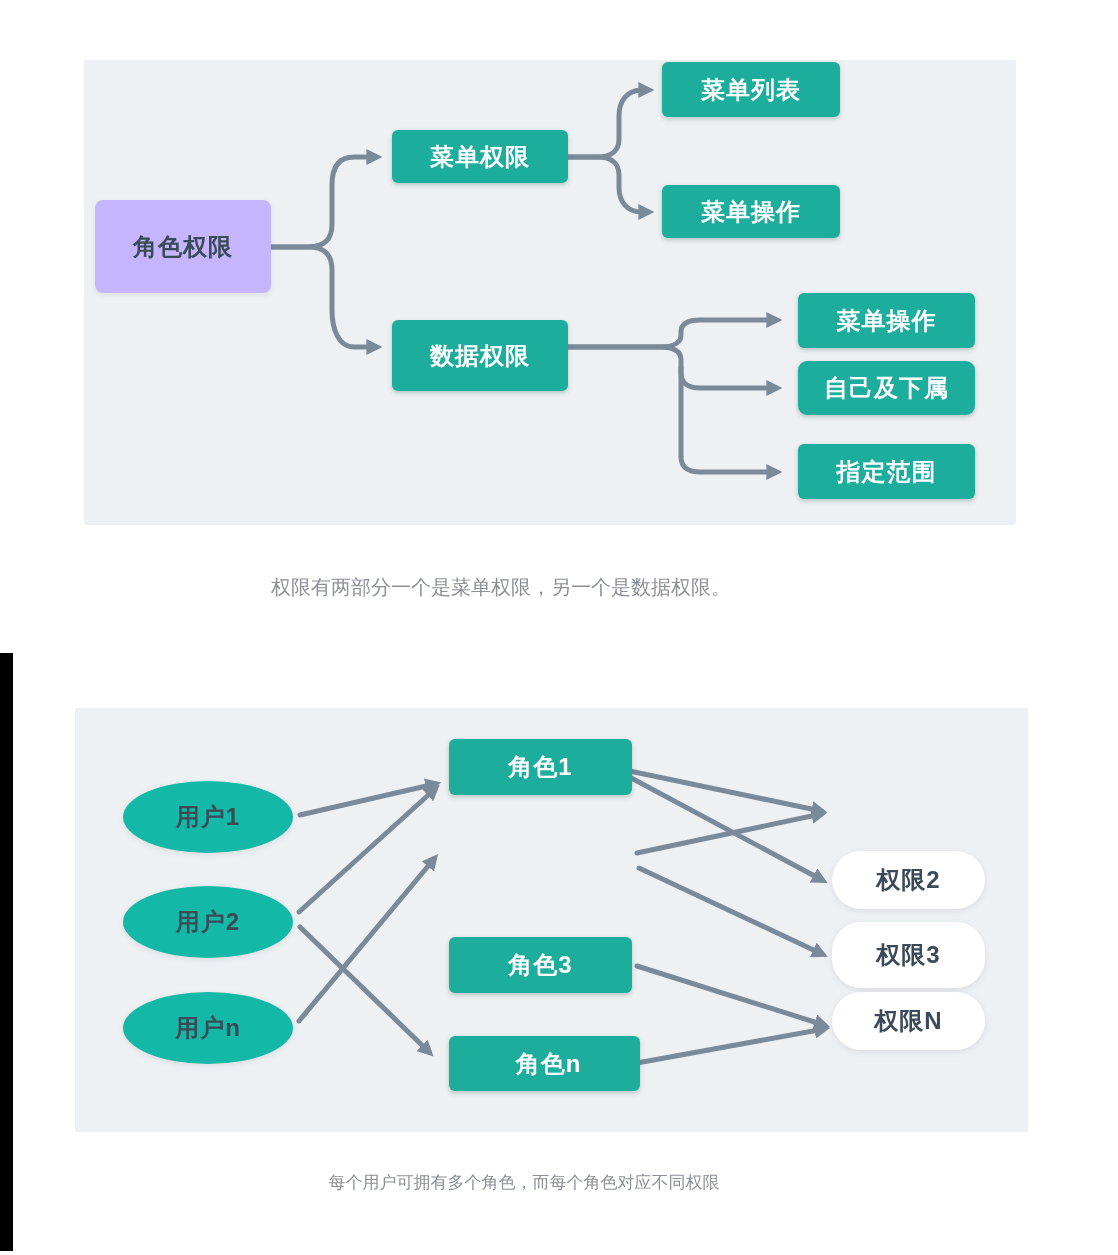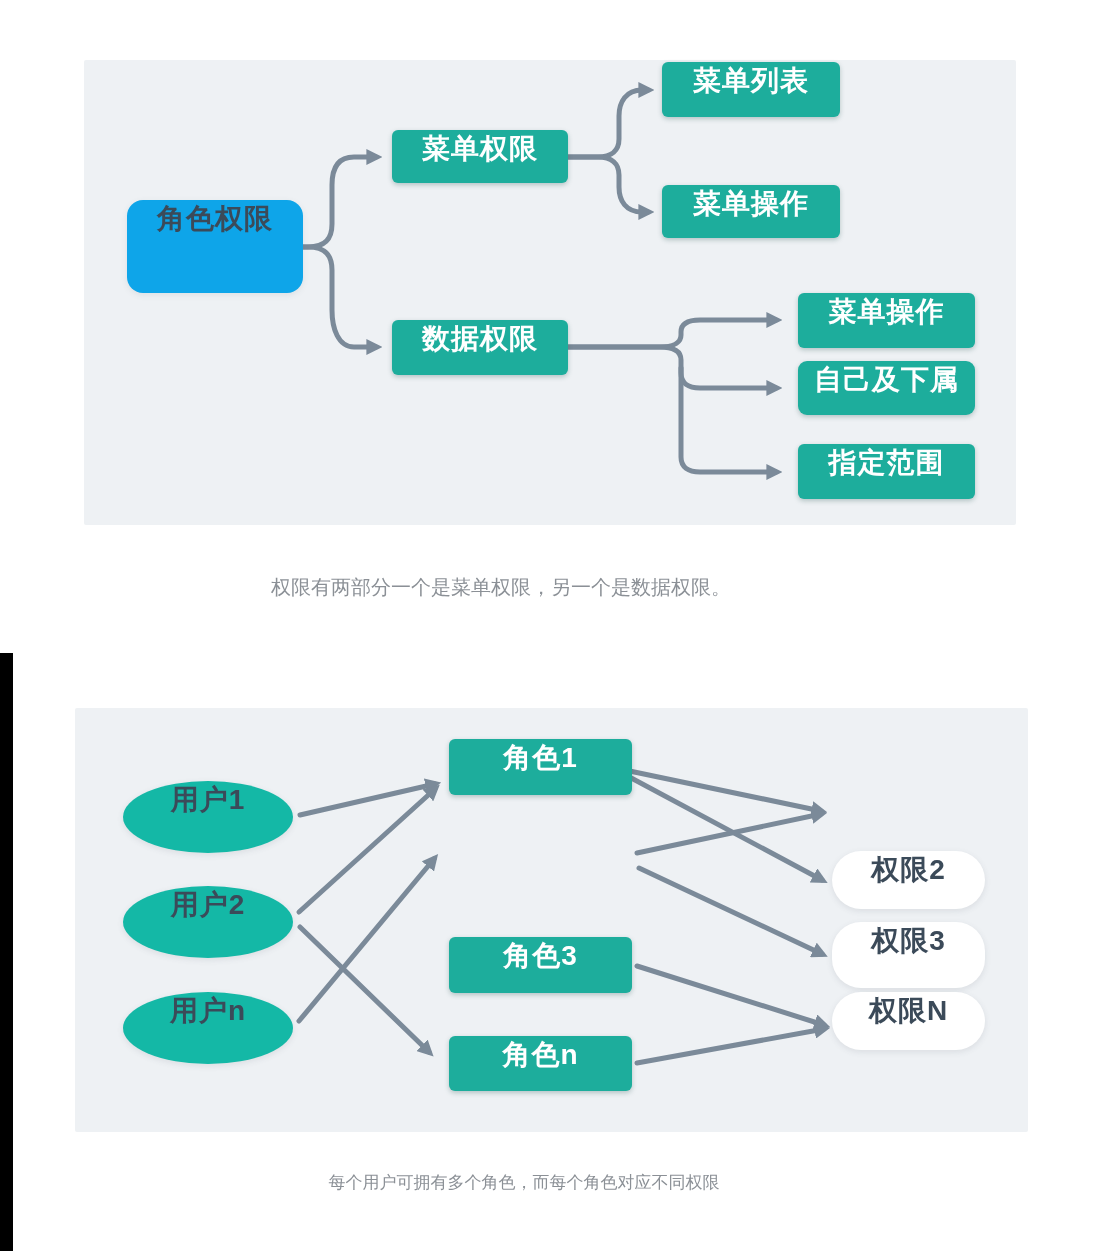--- a/index.html
+++ b/index.html
@@ -17,35 +17,34 @@
   .panel{
     position:absolute;
     background:#eef1f4;
     border-radius:2px;
   }
   .panel1{left:84px;top:60px;width:932px;height:465px;}
   .panel2{left:75px;top:708px;width:953px;height:424px;}
   .connectors{position:absolute;left:0;top:0;}
   .node{
     position:absolute;
-    display:flex;align-items:flex-start;justify-content:center;
-    font-size:28px;font-weight:600;
+    display:flex;align-items:center;justify-content:center;
+    font-size:24px;font-weight:600;
     letter-spacing:1px;
     white-space:nowrap;
   }
   .teal-box{
     background:#1dad9c;color:#ffffff;
     border-radius:6px;
     box-shadow:0 2px 5px rgba(30,80,75,0.28);
   }
   .white-box{
-    background:#0ea5e9;color:#3b4a59;
-    border-radius:16px;
+    background:#c4b5fd;color:#3b4a59;
+    border-radius:8px;
     box-shadow:0 2px 6px rgba(70,85,100,0.10);
-    margin-left:32px;
   }
   .ellipse{
     background:#14b8a6;color:#3b4a59;
     border-radius:50%;
     box-shadow:0 2px 6px rgba(70,85,100,0.12);
   }
   .pill{
     background:#ffffff;color:#3b4a59;
     border-radius:29px;
     box-shadow:0 2px 6px rgba(70,85,100,0.12);
@@ -56,35 +55,35 @@
     color:#8b9096;
     white-space:nowrap;
     transform:translateX(-50%);
   }
   .caption1{left:501px;top:574px;font-size:20px;}
   .caption2{left:524px;top:1171px;font-size:17px;}
 
   
   .n-root       {left:11px; top:140px;width:176px;height:93px;}
   .n-menu-perm  {left:308px;top:70px; width:176px;height:53px;}
-  .n-data-perm  {left:308px;top:260px;width:176px;height:55px;}
+  .n-data-perm  {left:308px;top:260px;width:176px;height:71px;}
   .n-menu-list  {left:578px;top:2px;  width:178px;height:55px;}
   .n-menu-action{left:578px;top:125px;width:178px;height:53px;}
   .n-view-all   {left:714px;top:233px;width:177px;height:55px;}
   .n-self-sub   {left:714px;top:301px;width:177px;height:54px;border-radius:9px;}
   .n-spec-range {left:714px;top:384px;width:177px;height:55px;}
 
   
   .n-user1{left:48px;top:73px; width:170px;height:72px;}
   .n-user2{left:48px;top:178px;width:170px;height:72px;}
   .n-usern{left:48px;top:284px;width:170px;height:72px;}
   .n-role1{left:374px;top:31px; width:183px;height:56px;}
   .n-role2{left:374px;top:130px;width:183px;height:57px;}
   .n-role3{left:374px;top:229px;width:183px;height:56px;}
-  .n-rolen{left:374px;top:328px;width:183px;height:55px;}
+  .n-rolen{left:374px;top:328px;width:183px;height:55px;padding-left:8px;}
   .n-perm1{left:757px;top:72px; width:153px;height:58px;}
   .n-perm2{left:757px;top:143px;width:153px;height:58px;}
   .n-perm3{left:757px;top:214px;width:153px;height:66px;}
   .n-permN{left:757px;top:284px;width:153px;height:58px;}
 </style>
 </head>
 <body>
 
 <div class="page">
 

